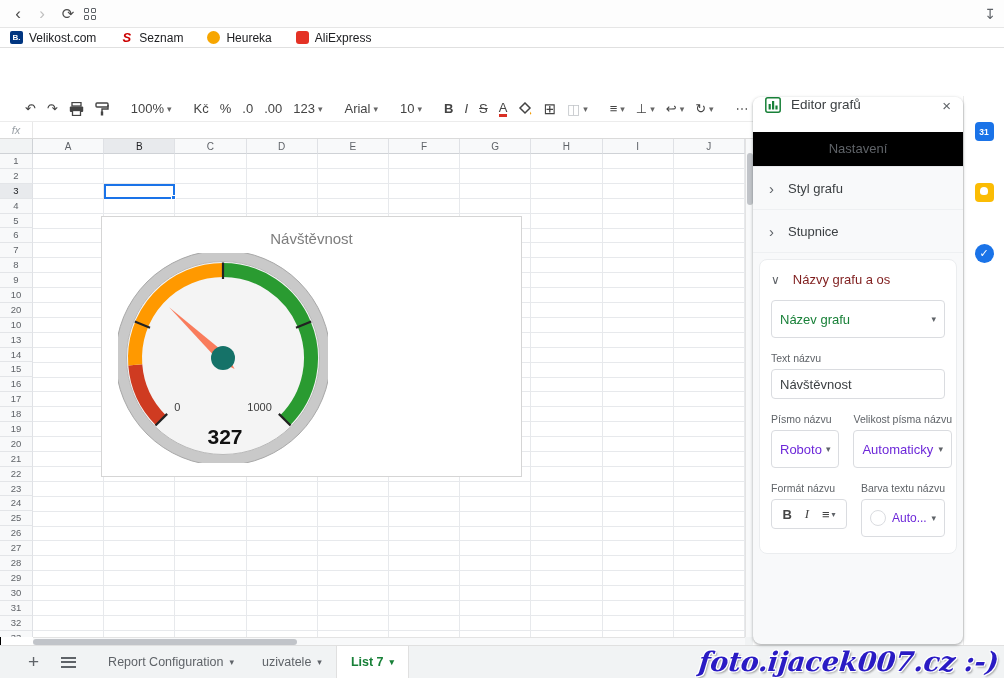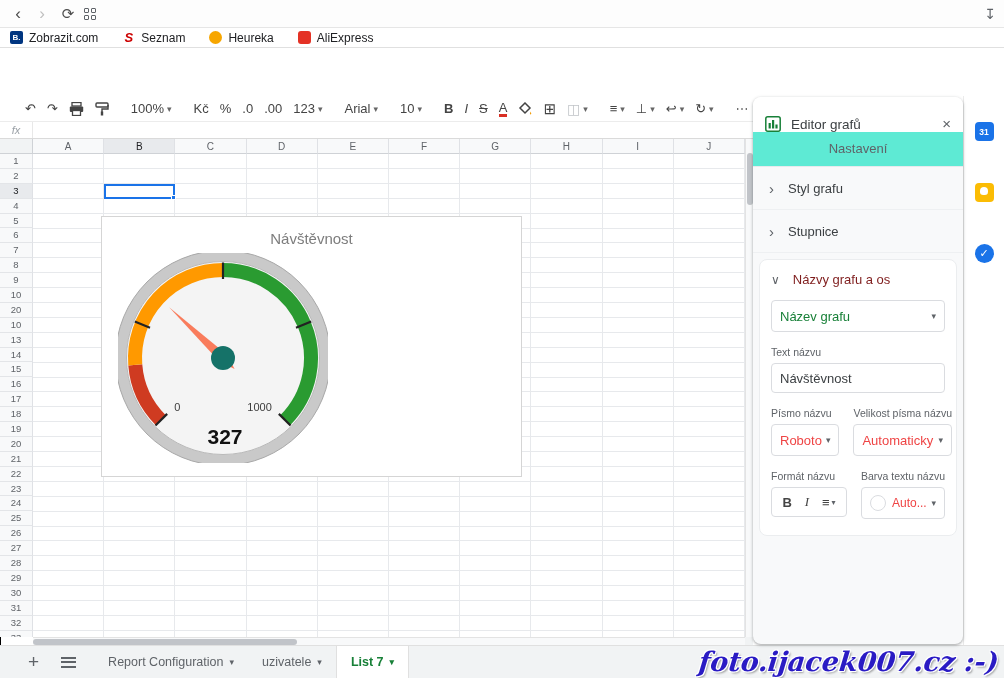--- a/index.html
+++ b/index.html
@@ -105,39 +105,39 @@
   
   .chart-card { position:absolute; left:101px; top:216px; width:421px; height:261px; background:#fff;
                 border:1px solid #d5d5d5; z-index:5; }
   .chart-title { position:absolute; left:0; top:13px; width:100%; text-align:center; font-size:15px; color:#7d7d7d; }
   #gauge { position:absolute; left:16px; top:36px; }
 
   
   .panel { position:absolute; left:753px; top:97px; width:210px; height:547px; background:#f8f9fa;
            border-radius:8px; box-shadow:0 1px 2px rgba(60,64,67,.3), 0 1px 3px 1px rgba(60,64,67,.15);
            z-index:6; overflow:hidden; }
-  .panel-header { height:35px; background:#fff; display:flex; align-items:flex-end; padding:0 12px; gap:10px; }
+  .panel-header { height:35px; background:#fff; display:flex; align-items:flex-start; padding:0 12px; gap:10px; }
   .panel-title { font-size:13.5px; font-weight:500; color:#3c4043; flex:1;}
   .panel-close { color:#5f6368; font-size:15px; cursor:pointer; }
-  .panel-tabs { height:35px; background:#5eead4; display:flex; border-bottom:1px solid #e8eaed; }
+  .panel-tabs { height:35px; background:#000000; display:flex; border-bottom:1px solid #e8eaed; }
   .ptab { flex:1; text-align:center; line-height:33px; font-size:13px; color:#5f6368; cursor:pointer; position:relative;}
   .ptab.active { color:#188038; font-weight:600; }
   .ptab.active::after { content:""; position:absolute; left:0; right:0; bottom:0; height:3px; background:#188038;
                         border-radius:3px 3px 0 0;}
   .psection { height:43px; display:flex; align-items:center; padding:0 16px; gap:14px; cursor:pointer;
               border-bottom:1px solid #eef0f2; color:#3c4043; }
   .psection .chev { color:#5f6368; font-size:15px; }
   .psection .lbl { font-size:13px; }
   .pcard { margin:6px; background:#fff; border-radius:8px; border:1px solid #ebedef; padding:12px 11px 16px; }
   .pcard-head { display:flex; align-items:center; gap:13px; margin-bottom:13px; cursor:pointer;}
   .pcard-head .chev { color:#5f6368; font-size:12px; }
   .pcard-head .lbl { font-size:13px; color:#7f1d1d; }
-  .select { border:1px solid #dadce0; border-radius:4px; height:32px; display:flex; align-items:center;
+  .select { border:1px solid #dadce0; border-radius:4px; height:38px; display:flex; align-items:center;
             padding:0 8px; cursor:pointer; background:#fff;}
-  .select .val { flex:1; font-size:13px; color:#ef4444; white-space:nowrap; overflow:hidden;}
+  .select .val { flex:1; font-size:13px; color:#6d28d9; white-space:nowrap; overflow:hidden;}
   .select .val.green { color:#188038; font-weight:500; }
   .select .caret { font-size:9px; color:#5f6368; margin-left:4px;}
   .field-label { font-size:10.5px; color:#5f6368; margin:14px 0 5px; white-space:nowrap; }
   .text-input { width:100%; height:30px; border:1px solid #dadce0; border-radius:4px; padding:0 8px;
                 font-size:13px; color:#3c4043; outline:none; font-family:"Liberation Sans",sans-serif;}
   .two-col { display:grid; grid-template-columns:1fr 1fr; column-gap:14px; }
   .fmt-group { border:1px solid #dadce0; border-radius:4px; height:30px; display:flex; align-items:center;
                justify-content:space-around; padding:0 4px; background:#fff;}
   .fmt-b { font-weight:bold; font-size:13px; color:#444; }
   .fmt-i { font-style:italic; font-size:13px; color:#444; font-family:"Liberation Serif",serif;}
@@ -188,21 +188,21 @@
         <span></span>
         <span></span>
         <span></span>
       </div>
     <div class="dl-ico">↧</div>
   </div>
 
   <div class="bookmarks-bar">
       <div class="bm">
         <span class="fav fav-booking">B.</span>
-        <span>Zobrazit.com</span>
+        <span>Velikost.com</span>
       </div>
       <div class="bm">
         <span class="fav fav-seznam">S</span>
         <span>Seznam</span>
       </div>
       <div class="bm">
         <span class="fav fav-heureka"></span>
         <span>Heureka</span>
       </div>
       <div class="bm">

